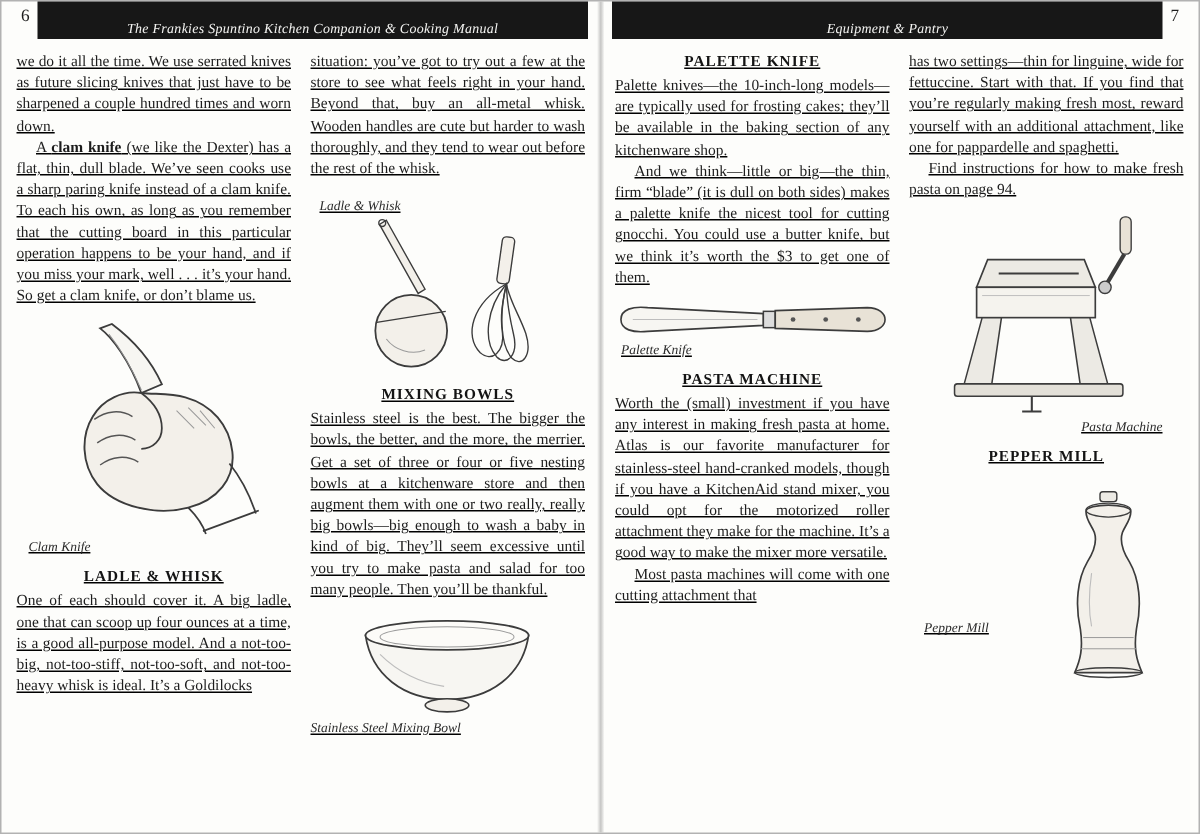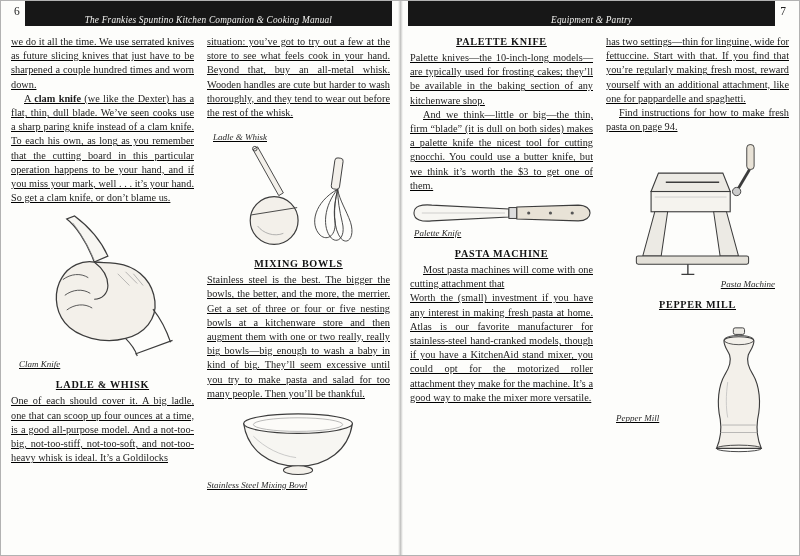--- a/index.html
+++ b/index.html
@@ -83,21 +83,21 @@
             <path d="M90,60 L102,72 M98,58 L110,70 M106,60 L116,72" stroke="#9a9a9a" stroke-width="0.7"></path>
           </svg>
           <figcaption class="cap">Clam Knife</figcaption>
         </figure>
 
         <h3 class="head">LADLE &amp; WHISK</h3>
         <p class="body">One of each should cover it. A big ladle, one that can scoop up four ounces at a time, is a good all-purpose model. And a not-too-big, not-too-stiff, not-too-soft, and not-too-heavy whisk is ideal. It’s a Goldilocks</p>
       </div>
 
       <div class="col">
-        <p class="body">situation: you’ve got to try out a few at the store to see what feels cook in your hand. Beyond that, buy an all-metal whisk. Wooden handles are cute but harder to wash thoroughly, and they tend to wear out before the rest of the whisk.</p>
+        <p class="body">situation: you’ve got to try out a few at the store to see what feels right in your hand. Beyond that, buy an all-metal whisk. Wooden handles are cute but harder to wash thoroughly, and they tend to wear out before the rest of the whisk.</p>
 
         <figure class="fig-ladle">
           <figcaption class="cap">Ladle &amp; Whisk</figcaption>
           <svg width="150" height="104" viewBox="0 0 150 113">
             <path class="ink" d="M30,2 L58,52 L53,55 L25,5 Z" fill="#f3f0ea" stroke-width="1"></path>
             <circle class="ink" cx="27" cy="4" r="2.5" fill="none"></circle>
             <circle class="ink" cx="48" cy="82" r="26" fill="#f3f0ea" stroke-width="1.3"></circle>
             <path class="ink" d="M23,76 L73,68" stroke-width="1"></path>
             <path d="M30,88 C36,96 48,100 58,96" fill="none" stroke="#9a9a9a" stroke-width="0.8"></path>
             <rect class="ink" x="112" y="14" width="9" height="34" rx="3" transform="rotate(8 116 31)" fill="#f3f0ea" stroke-width="1"></rect>
@@ -146,22 +146,22 @@
             <rect class="ink" x="100" y="7.5" width="8" height="11" fill="#ddd" stroke-width="1"></rect>
             <path class="ink" d="M108,7 L170,5 C178,5 182,9 182,13 C182,17 178,21 170,21 L108,19 Z" fill="#e8e2d6" stroke-width="1.1"></path>
             <circle cx="120" cy="13" r="1.6" fill="#555"></circle>
               <circle cx="142" cy="13" r="1.6" fill="#555"></circle>
               <circle cx="164" cy="13" r="1.6" fill="#555"></circle>
           </svg>
           <figcaption class="cap">Palette Knife</figcaption>
         </figure>
 
         <h3 class="head">PASTA MACHINE</h3>
+        <p class="body">Worth the (small) investment if you have any interest in making fresh pasta at home. Atlas is our favorite manufacturer for stainless-steel hand-cranked models, though if you have a KitchenAid stand mixer, you could opt for the motorized roller attachment they make for the machine. It’s a good way to make the mixer more versatile.</p>
         <p class="body indent">Most pasta machines will come with one cutting attachment that</p>
-        <p class="body">Worth the (small) investment if you have any interest in making fresh pasta at home. Atlas is our favorite manufacturer for stainless-steel hand-cranked models, though if you have a KitchenAid stand mixer, you could opt for the motorized roller attachment they make for the machine. It’s a good way to make the mixer more versatile.</p>
       </div>
 
       <div class="col">
         <p class="body">has two settings—thin for linguine, wide for fettuccine. Start with that. If you find that you’re regularly making fresh most, reward yourself with an additional attachment, like one for pappardelle and spaghetti.</p>
         <p class="body indent">Find instructions for how to make fresh pasta on page 94.</p>
 
         <figure class="fig-pasta">
           <svg width="148" height="138" viewBox="0 0 150 150">
             <rect class="ink" x="128" y="5" width="8" height="27" rx="3.5" fill="#e8e2d6" stroke-width="1"></rect>
             <path class="ink" d="M131,32 L118,54" fill="none" stroke-width="3"></path>

